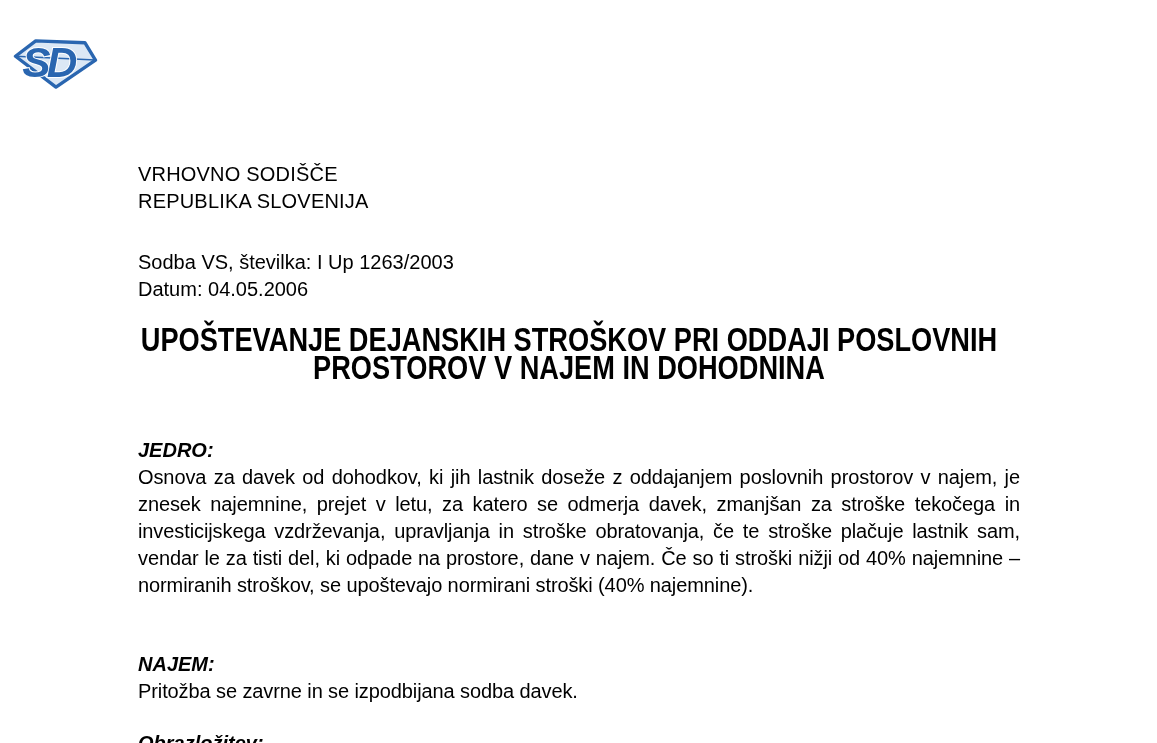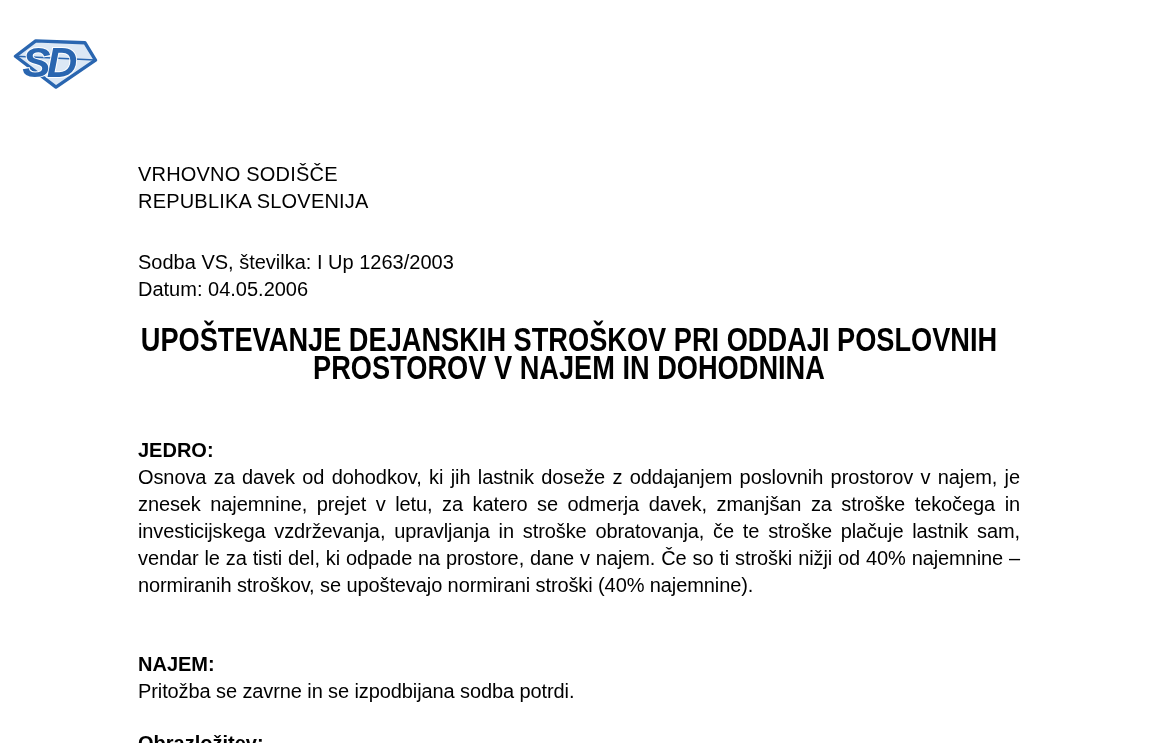--- a/index.html
+++ b/index.html
@@ -39,21 +39,21 @@
     font-size: 34px;
     line-height: 28px;
     white-space: nowrap;
   }
 
   .section { left: 138px; width: 882px; font-size: 20px; line-height: 27px; }
   .sec-jedro { top: 437px; }
   .sec-izrek { top: 651px; }
   .sec-obraz { top: 730px; }
 
-  .sec-heading { font-weight: bold; }
+  .sec-heading { font-weight: bold; font-style: italic; }
   .sec-body { text-align: justify; letter-spacing: -0.1px; }
   .sec-body-single { text-align: left; }
 </style>
 </head>
 <body>
 
 <div class="abs logo-wrap">
   <svg width="88" height="53" viewBox="0 0 90 55">
     <polygon points="4,21 25,5 76,7 87,25 46,53" fill="#dce8f5" stroke="#2a66b0" stroke-width="3.5" stroke-linejoin="round"></polygon>
     <line x1="4" y1="21" x2="87" y2="25" stroke="#2a66b0" stroke-width="1.5"></line>
@@ -78,18 +78,18 @@
   </div>
 </div>
 
 <div class="abs section sec-jedro">
   <div class="sec-heading">JEDRO:</div>
   <div class="sec-body">Osnova za davek od dohodkov, ki jih lastnik doseže z oddajanjem poslovnih prostorov v najem, je znesek najemnine, prejet v letu, za katero se odmerja davek, zmanjšan za stroške tekočega in investicijskega vzdrževanja, upravljanja in stroške obratovanja, če te stroške plačuje lastnik sam, vendar le za tisti del, ki odpade na prostore, dane v najem. Če so ti stroški nižji od 40% najemnine – normiranih stroškov, se upoštevajo normirani stroški (40% najemnine).</div>
 </div>
 
 <div class="abs section sec-izrek">
   <div class="sec-heading">NAJEM:</div>
-  <div class="sec-body sec-body-single">Pritožba se zavrne in se izpodbijana sodba potrdi.</div>
+  <div class="sec-body sec-body-single">Pritožba se zavrne in se izpodbijana sodba davek.</div>
 </div>
 
 <div class="abs section sec-obraz">
   <div class="sec-heading">Obrazložitev:</div>
 </div>
 
 </body></html>

